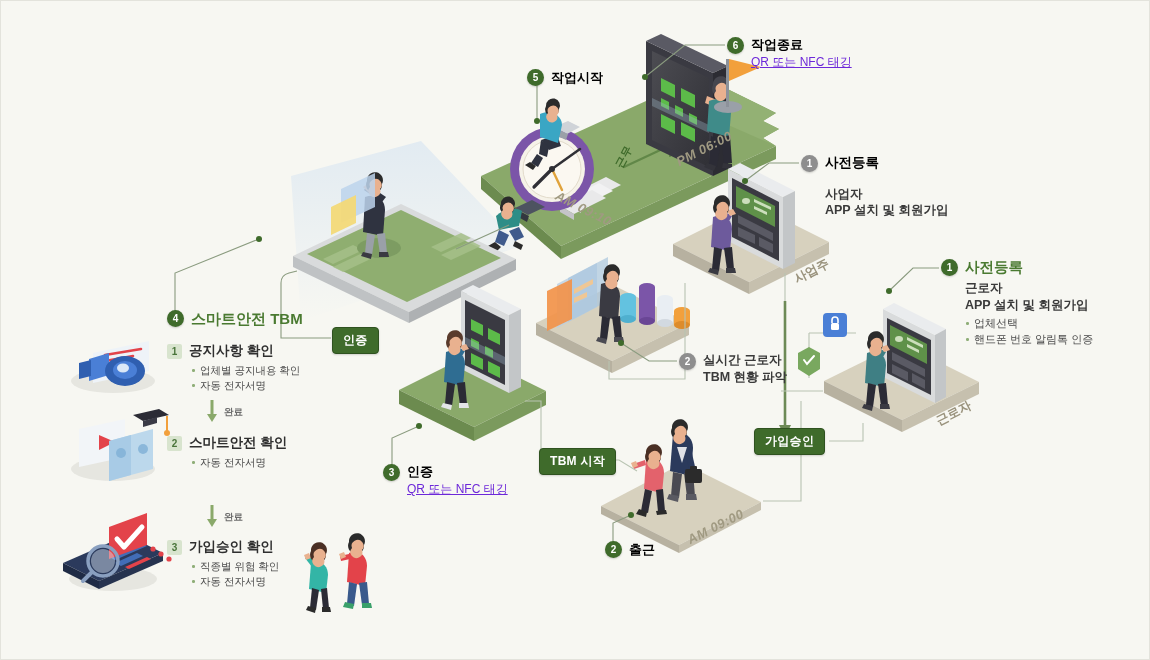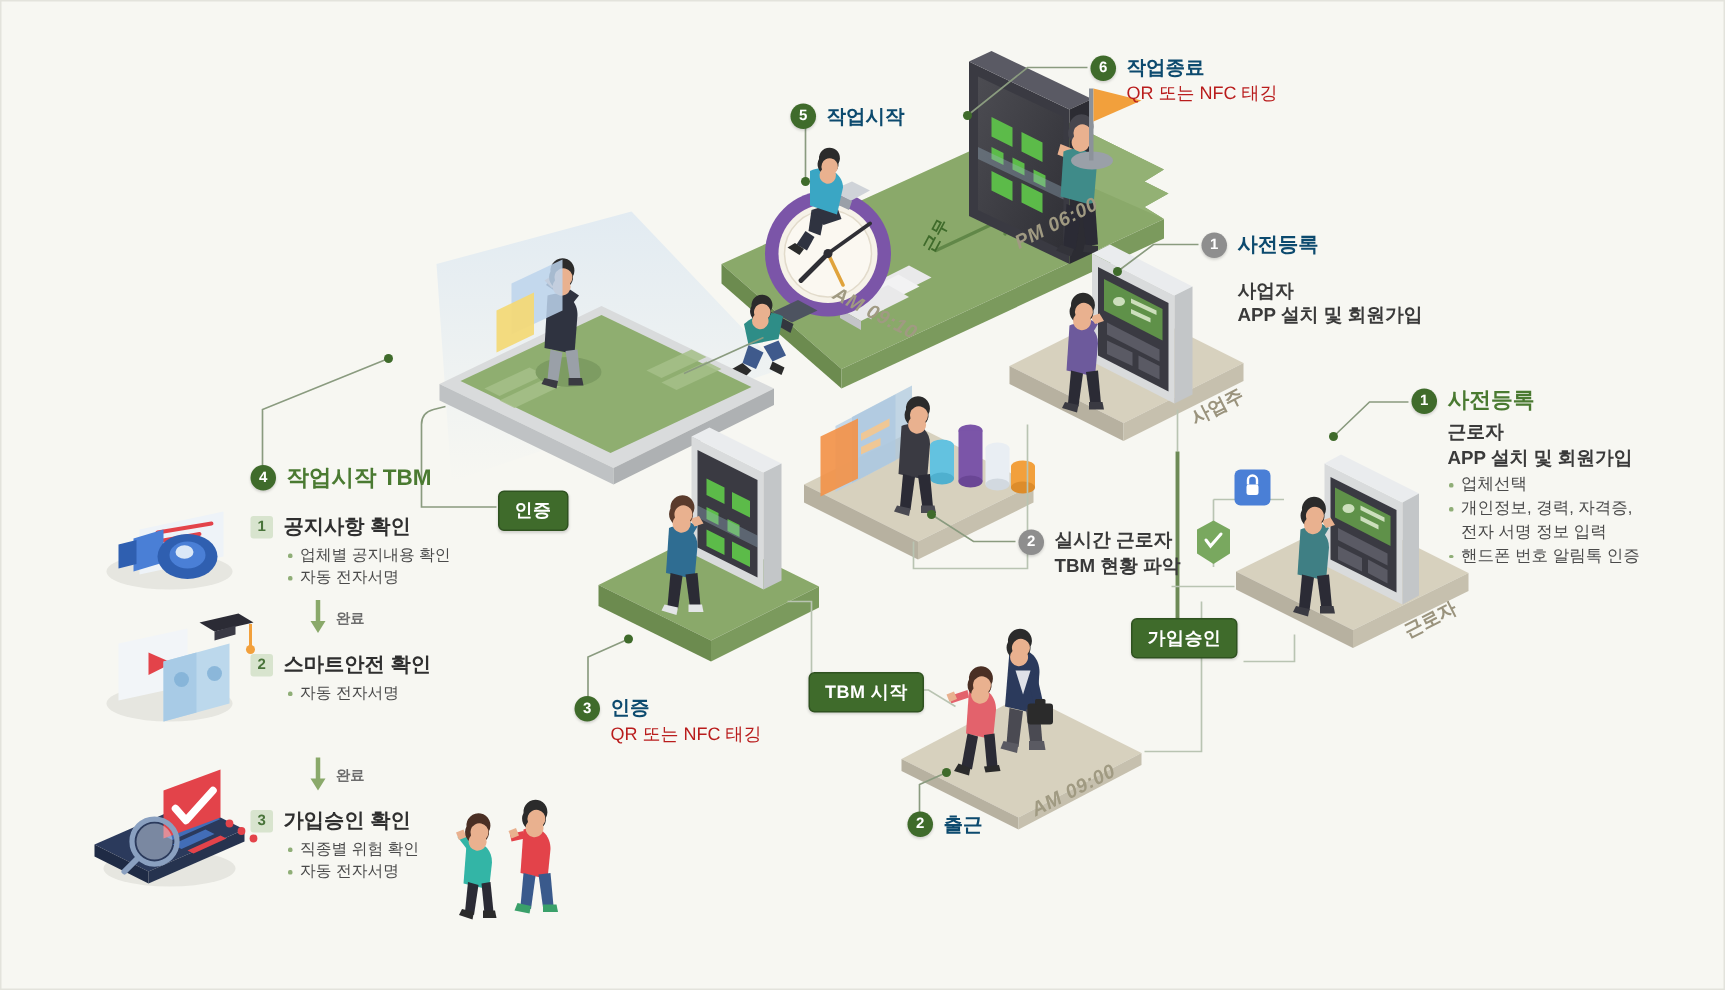--- a/index.html
+++ b/index.html
@@ -40,23 +40,23 @@
     padding:4px 10px;border-radius:4px;
     border:1px solid #2f5220;
     box-shadow:0 1px 2px rgba(0,0,0,.16);
     white-space:nowrap;letter-spacing:.3px;
   }
 
   
   .callout{display:flex;gap:7px;align-items:flex-start;}
   .callout .ctxt{line-height:1.32;}
   .title-lg{font-size:14.5px;font-weight:bold;color:#4a7a31;}
-  .title-md{font-size:13px;font-weight:bold;color:#0c4a6e;}
+  .title-md{font-size:13px;font-weight:bold;color:#000000;}
   .line-md{font-size:12.5px;color:#3a3a3a;font-weight:bold;}
-  .line-sm{font-size:11px;color:#b91c1c;}
+  .line-sm{font-size:11px;color:#6d28d9;text-decoration:underline;}
 
   ul.blist{margin:3px 0 0 0;padding:0;list-style:none;}
   ul.blist li{
     font-size:10.5px;color:#4a4a4a;line-height:1.45;
     padding-left:9px;position:relative;
   }
   ul.blist li:before{
     content:"";position:absolute;left:1px;top:6px;
     width:2.5px;height:2.5px;background:#8fae77;border-radius:50%;
   }
@@ -528,21 +528,21 @@
 
   <div class="abs time-lbl" style="left:552px;top:200px;font-size:13px;transform:rotate(27deg);">AM 09:10</div>
   <div class="abs time-lbl" style="left:673px;top:140px;font-size:13px;transform:rotate(-27deg);">PM 06:00</div>
   <div class="abs time-lbl" style="left:684px;top:518px;font-size:13px;transform:rotate(-27deg);">AM 09:00</div>
   <div class="abs role-lbl" style="left:792px;top:262px;font-size:12.5px;transform:rotate(-27deg);">사업주</div>
   <div class="abs role-lbl" style="left:934px;top:404px;font-size:12.5px;transform:rotate(-27deg);">근로자</div>
   <div class="abs" style="left:611px;top:148px;font-size:11px;font-weight:bold;color:#3f6b2b;transform:rotate(-62deg);letter-spacing:1px;">근무</div>
 
   <div class="abs pill" style="left:331px;top:326px;">인증</div>
   <div class="abs pill" style="left:538px;top:447px;">TBM 시작</div>
-  <div class="abs pill" style="left:753px;top:411px;">가입승인</div>
+  <div class="abs pill" style="left:753px;top:427px;">가입승인</div>
 
   <div class="abs callout" style="left:526px;top:68px;align-items:center;">
     <div class="badge-circ">5</div>
     <div class="ctxt">
       <div class="title-md">작업시작</div>
     </div>
   </div>
 
   <div class="abs callout" style="left:726px;top:35px;">
     <div class="badge-circ" style="margin-top:1px;">6</div>
@@ -570,22 +570,20 @@
   </div>
 
   <div class="abs callout" style="left:940px;top:257px;">
     <div class="badge-circ" style="margin-top:1px;">1</div>
     <div class="ctxt">
       <div class="title-lg">사전등록</div>
       <div class="line-md" style="margin-top:3px;">근로자</div>
       <div class="line-md">APP 설치 및 회원가입</div>
       <ul class="blist big">
         <li>업체선택</li>
-        <li style="white-space:pre-line;">개인정보, 경력, 자격증,
-전자 서명 정보 입력</li>
         <li>핸드폰 번호 알림톡 인증</li>
       </ul>
     </div>
   </div>
 
   <div class="abs callout" style="left:382px;top:462px;">
     <div class="badge-circ" style="margin-top:1px;">3</div>
     <div class="ctxt">
       <div class="title-md">인증</div>
       <div class="line-sm" style="margin-top:2px;font-size:12px;">QR 또는 NFC 태깅</div>
@@ -595,21 +593,21 @@
   <div class="abs callout" style="left:604px;top:540px;align-items:center;">
     <div class="badge-circ">2</div>
     <div class="ctxt">
       <div class="title-md">출근</div>
     </div>
   </div>
 
   <div class="abs callout" style="left:166px;top:308px;align-items:center;">
     <div class="badge-circ">4</div>
     <div class="ctxt">
-      <div class="title-lg" style="font-size:15px;">작업시작 TBM</div>
+      <div class="title-lg" style="font-size:15px;">스마트안전 TBM</div>
     </div>
   </div>
 
   <div class="abs" style="left:166px;top:341px;width:190px;">
     <div style="display:flex;gap:7px;align-items:center;">
       <div class="badge-sq">1</div>
       <div style="font-size:13.5px;font-weight:bold;color:#2f2f2f;">공지사항 확인</div>
     </div>
     <ul class="blist plist" style="margin-left:24px;">
       <li>업체별 공지내용 확인</li>

